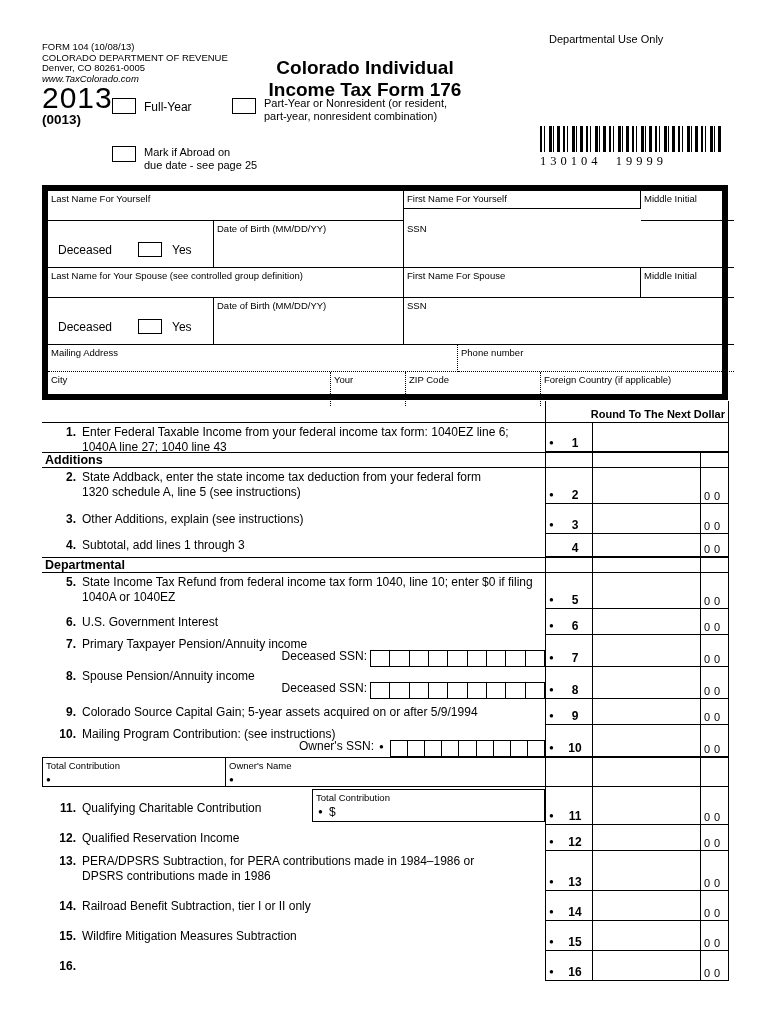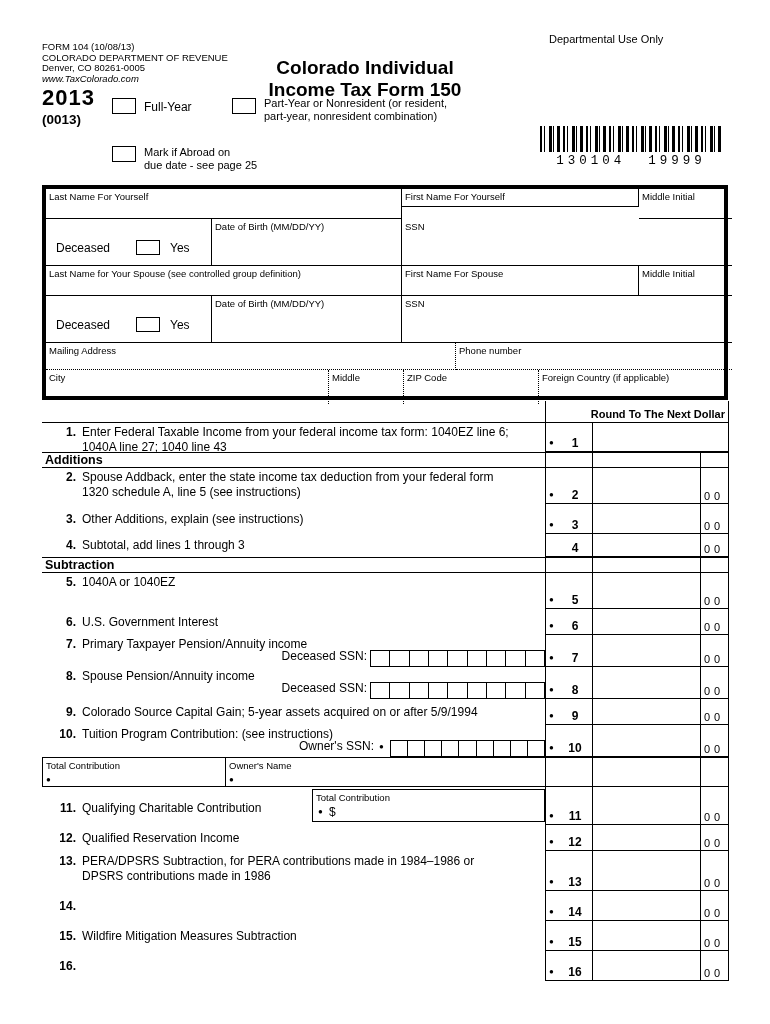--- a/index.html
+++ b/index.html
@@ -4,29 +4,29 @@
 <style>
   html,body{margin:0;padding:0;background:#fff}
   *,*::before,*::after{box-sizing:border-box}
   .page{position:relative;width:770px;height:1024px;background:#fff;color:#000;
         font-family:"Liberation Sans","DejaVu Sans",sans-serif;font-size:12px;overflow:hidden}
   .abs{position:absolute}
   .b{font-weight:normal}
   .i{font-style:italic}
   .deptuse{left:549px;top:33px;font-size:11px}
   .agency{left:42px;top:42px;font-size:9.5px;line-height:10.5px}
-  .year{font-size:22px;font-weight:bold;line-height:28px;letter-spacing:1px}
+  .year{font-size:30px;font-weight:normal;line-height:28px;letter-spacing:1px}
   .fcode{font-size:13.5px;font-weight:bold;line-height:15px}
   .title{left:225px;top:57px;width:280px;text-align:center;font-weight:bold;font-size:19px;line-height:22px}
   .cbx{border:1.5px solid #000;background:#fff}
   .barcode{left:540px;top:126px;width:182px;height:26px;
     background:repeating-linear-gradient(90deg,#000 0 2px,#fff 2px 4px,#000 4px 5px,#fff 5px 9px,#000 9px 12px,#fff 12px 13px,#000 13px 14px,#fff 14px 17px,#000 17px 20px,#fff 20px 23px)}
-  .bdigits{left:540px;top:154px;width:182px;text-align:center;font-family:Liberation Mono, monospace;
+  .bdigits{left:540px;top:154px;width:182px;font-family:Liberation Serif, serif;
     font-size:12.5px;letter-spacing:4px;white-space:pre}
-  .pbox{left:42px;top:185px;width:686px;height:215px;border:4px solid #000000}
+  .pbox{left:42px;top:185px;width:686px;height:215px;border:6px solid #000000}
   .cell{position:absolute}
   .cl{display:block;font-size:9.5px;padding:2px 0 0 3px}
   .br{border-right:1px solid #000}
   .bb{border-bottom:1px solid #000}
   .brd{border-right:1px dotted #000}
   .bbd{border-bottom:1px dotted #000}
   .rhead{left:42px;top:405px;width:686px;height:18px;border-bottom:1px solid #000;text-align:right;
     font-weight:bold;font-size:11px;padding:3px 3px 0 0}
   .shead{position:absolute;left:42px;width:686px;height:15px;border-bottom:1px solid #000;
     font-weight:bold;font-size:12.5px;line-height:14px;padding-left:3px}
@@ -56,21 +56,21 @@
     <div>FORM 104 (10/08/13)</div>
     <div class="b">COLORADO DEPARTMENT OF REVENUE</div>
     <div>Denver, CO 80261-0005</div>
     <div class="i">www.TaxColorado.com</div>
     <div class="year">2013</div>
     <div class="fcode">(0013)</div>
   </div>
 
   <div class="abs title">
     <div>Colorado Individual</div>
-    <div>Income Tax Form 150</div>
+    <div>Income Tax Form 176</div>
   </div>
 
   <div class="abs cbx" style="left:112px;top:98px;width:24px;height:16px"></div>
   <div class="abs" style="left:144px;top:100px;font-size:12px">Full-Year</div>
 
   <div class="abs cbx" style="left:232px;top:98px;width:24px;height:16px"></div>
   <div class="abs" style="left:264px;top:97px;font-size:11px;line-height:13px">
     <div>Part-Year or Nonresident (or resident,</div>
     <div>part-year, nonresident combination)</div>
   </div>
@@ -134,21 +134,21 @@
       <span class="cl">Mailing Address</span>
     </div>
     <div class="cell bbd" style="left:410px;top:154px;width:276px;height:27px">
       <span class="cl">Phone number</span>
     </div>
 
     <div class="cell brd" style="left:0;top:181px;width:283px;height:34px">
       <span class="cl">City</span>
     </div>
     <div class="cell brd" style="left:283px;top:181px;width:75px;height:34px">
-      <span class="cl">Middle</span>
+      <span class="cl">Your</span>
     </div>
     <div class="cell" style="left:493px;top:181px;width:193px;height:34px">
       <span class="cl">Foreign Country (if applicable)</span>
     </div>
     <div class="cell brd" style="left:358px;top:181px;width:135px;height:34px">
       <span class="cl">ZIP Code</span>
     </div>
   </div>
 
   <div class="vl" style="left:545px;top:401px;height:580px"></div>
@@ -168,21 +168,21 @@
     <div class="lref">1</div>
     <div class="lcents"></div>
     <div class="aline"></div>
   </div>
 
   <div class="shead" style="top:453px">Additions</div>
 
   <div class="line" style="top:468px;height:36px">
     <div class="lnum">2.</div>
     <div class="ltext">
-      <div>Spouse Addback, enter the state income tax deduction from your federal form</div>
+      <div>State Addback, enter the state income tax deduction from your federal form</div>
       <div>1320 schedule A, line 5 (see instructions)</div>
     </div>
     <div class="lbullet">●</div>
     <div class="lref">2</div>
     <div class="lcents">00</div>
     <div class="aline"></div>
   </div>
 
   <div class="line" style="top:504px;height:30px">
     <div class="lnum" style="top:8px">3.</div>
@@ -195,25 +195,26 @@
 
   <div class="line fw" style="top:534px;height:24px">
     <div class="lnum" style="top:4px">4.</div>
     <div class="ltext" style="top:4px">Subtotal, add lines 1 through 3</div>
     <div class="lbullet"></div>
     <div class="lref">4</div>
     <div class="lcents">00</div>
     <div class="aline"></div>
   </div>
 
-  <div class="shead" style="top:558px">Subtraction</div>
+  <div class="shead" style="top:558px">Departmental</div>
 
   <div class="line" style="top:573px;height:36px">
     <div class="lnum">5.</div>
     <div class="ltext">
+      <div>State Income Tax Refund from federal income tax form 1040, line 10; enter $0 if filing</div>
       <div>1040A or 1040EZ</div>
     </div>
     <div class="lbullet">●</div>
     <div class="lref">5</div>
     <div class="lcents">00</div>
     <div class="aline"></div>
   </div>
 
   <div class="line" style="top:609px;height:26px">
     <div class="lnum" style="top:6px">6.</div>
@@ -270,21 +271,21 @@
     <div class="lnum" style="top:6px">9.</div>
     <div class="ltext" style="top:6px">Colorado Source Capital Gain; 5-year assets acquired on or after 5/9/1994</div>
     <div class="lbullet">●</div>
     <div class="lref">9</div>
     <div class="lcents">00</div>
     <div class="aline"></div>
   </div>
 
   <div class="line" style="top:725px;height:32px">
     <div class="lnum">10.</div>
-    <div class="ltext">Tuition Program Contribution: (see instructions)</div>
+    <div class="ltext">Mailing Program Contribution: (see instructions)</div>
     <div class="ssnlabel" style="left:200px;width:132px">Owner's SSN:</div>
     <div class="abs dot" style="left:337px;bottom:6px">●</div>
     <div class="ssngrid" style="left:348px;width:155px">
       <span></span>
         <span></span>
         <span></span>
         <span></span>
         <span></span>
         <span></span>
         <span></span>
@@ -338,20 +339,21 @@
       <div>DPSRS contributions made in 1986</div>
     </div>
     <div class="lbullet">●</div>
     <div class="lref">13</div>
     <div class="lcents">00</div>
     <div class="aline"></div>
   </div>
 
   <div class="line" style="top:891px;height:30px">
     <div class="lnum" style="top:8px">14.</div>
+    <div class="ltext" style="top:8px">Railroad Benefit Subtraction, tier I or II only</div>
     <div class="lbullet">●</div>
     <div class="lref">14</div>
     <div class="lcents">00</div>
     <div class="aline"></div>
   </div>
 
   <div class="line" style="top:921px;height:30px">
     <div class="lnum" style="top:8px">15.</div>
     <div class="ltext" style="top:8px">Wildfire Mitigation Measures Subtraction</div>
     <div class="lbullet">●</div>

